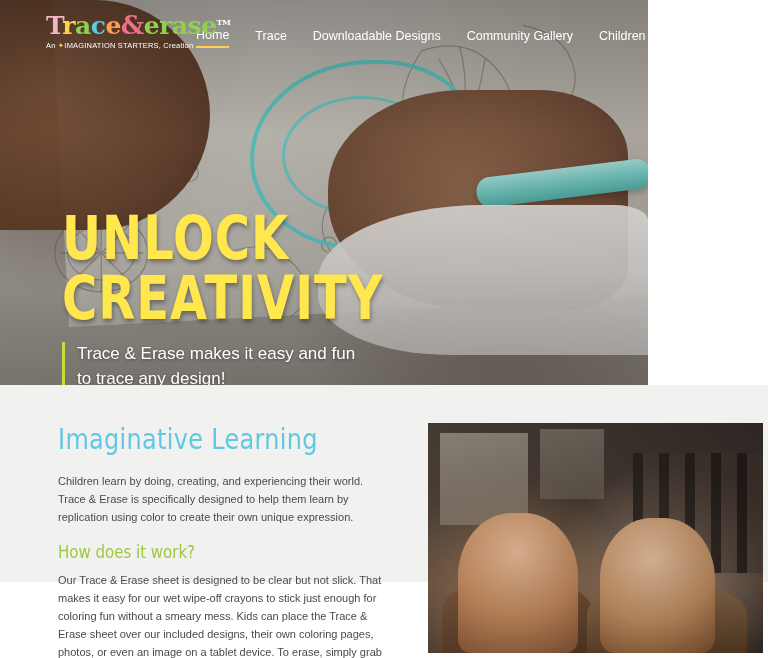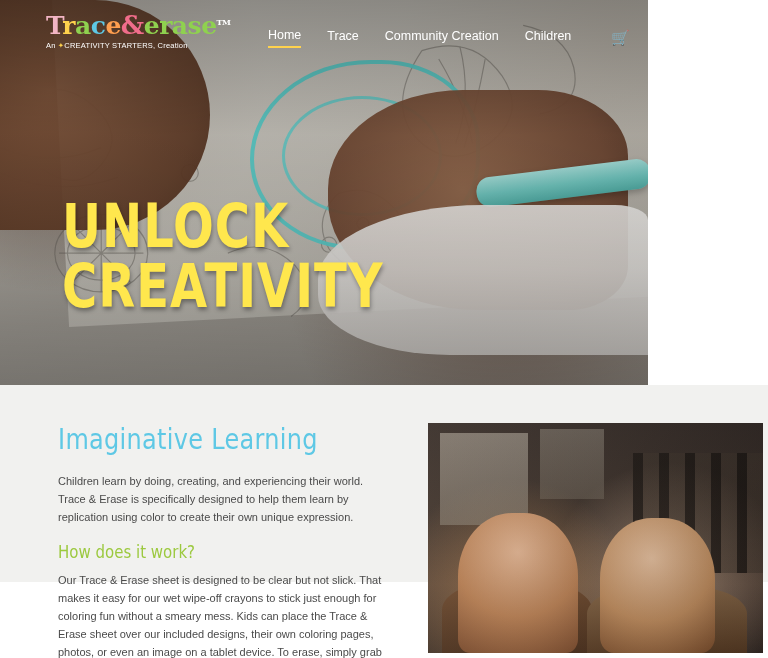--- a/index.html
+++ b/index.html
@@ -150,21 +150,21 @@
     margin-left: 14px;
     color: #5ec8e5;
     font-size: 15px;
     cursor: pointer;
   }
 
   
   .hero-content {
     position: absolute;
     left: 62px;
-    top: 196px;
+    top: 208px;
     z-index: 15;
     width: 560px;
   }
   .hero-title {
     font-family: "DejaVu Sans", sans-serif;
     font-weight: bold;
     font-size: 48px;
     line-height: 1;
     letter-spacing: 1px;
     color: #ffe74d;
@@ -334,35 +334,43 @@
     <div class="hero-sleeve"></div>
   </div>
   <div class="hero-darken"></div>
 
   <div class="nav">
     <div class="logo">
       <div class="logo-main">
         <span class="t1">T</span><span class="t2">r</span><span class="t3">a</span><span class="t4">c</span><span class="t5">e</span><span class="amp">&amp;</span><span class="t3">erase</span><span class="logo-tm">TM</span>
       </div>
       <div class="logo-sub">
-        <span>An </span><span class="star">✦</span><span>CREATIVITY STARTERS, Creation</span>
+        <span>An </span><span class="star">✦</span><span>IMAGINATION STARTERS, Creation</span>
       </div>
     </div>
 
     <nav class="nav-links">
       <a class="nav-link active">Home</a>
       <a class="nav-link">Trace</a>
-      <a class="nav-link">Community Creation</a>
+      <a class="nav-link">Downloadable Designs</a>
+      <a class="nav-link">Community Gallery</a>
       <a class="nav-link">Children</a>
       <span class="nav-cart">🛒</span>
     </nav>
   </div>
 
   <div class="hero-content">
     <div class="hero-title">UNLOCK CREATIVITY</div>
+    <div class="hero-sub-wrap">
+      <div class="hero-bar"></div>
+      <div class="hero-sub">
+        <div>Trace &amp; Erase makes it easy and fun</div>
+        <div>to trace any design!</div>
+      </div>
+    </div>
   </div>
 </div>
 
 <div class="main">
   <div class="main-inner">
 
     <div class="col-left">
       <h2 class="section-title">Imaginative Learning</h2>
       <p class="body-text">Children learn by doing, creating, and experiencing their world.  Trace &amp; Erase is specifically designed to help them learn by replication using color to create their own unique expression.</p>
       <h3 class="sub-title">How does it work?</h3>

